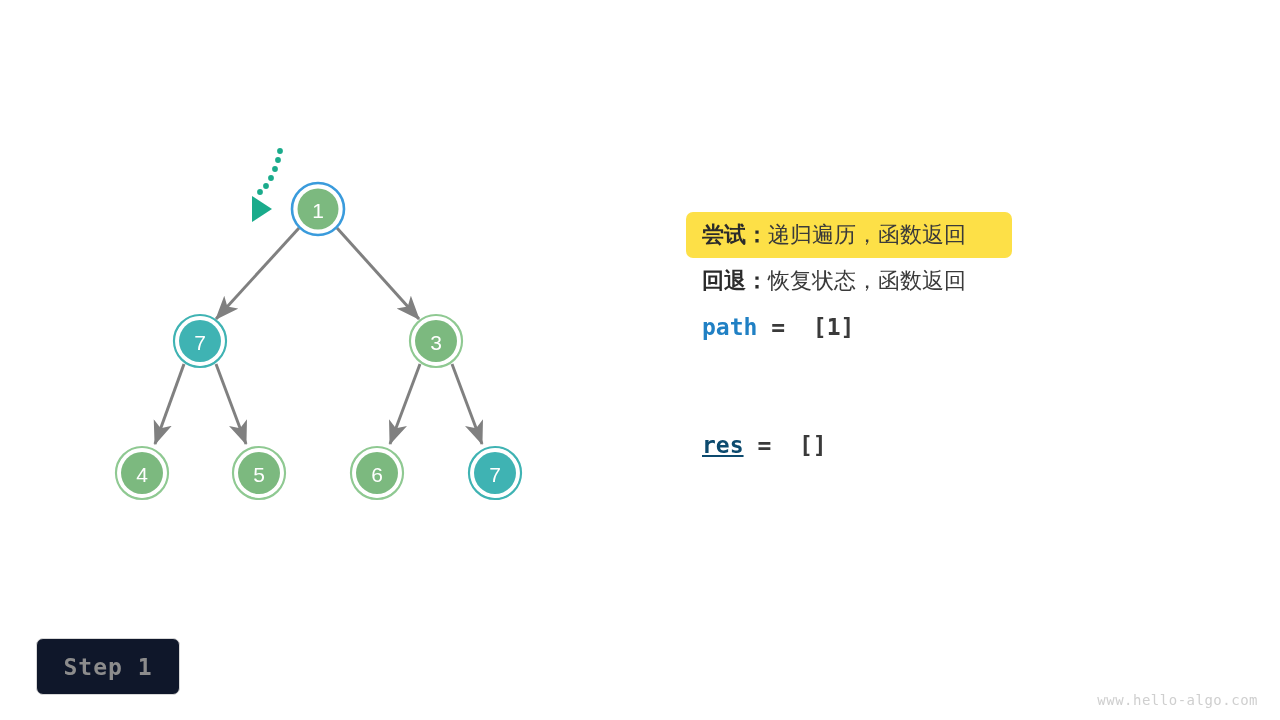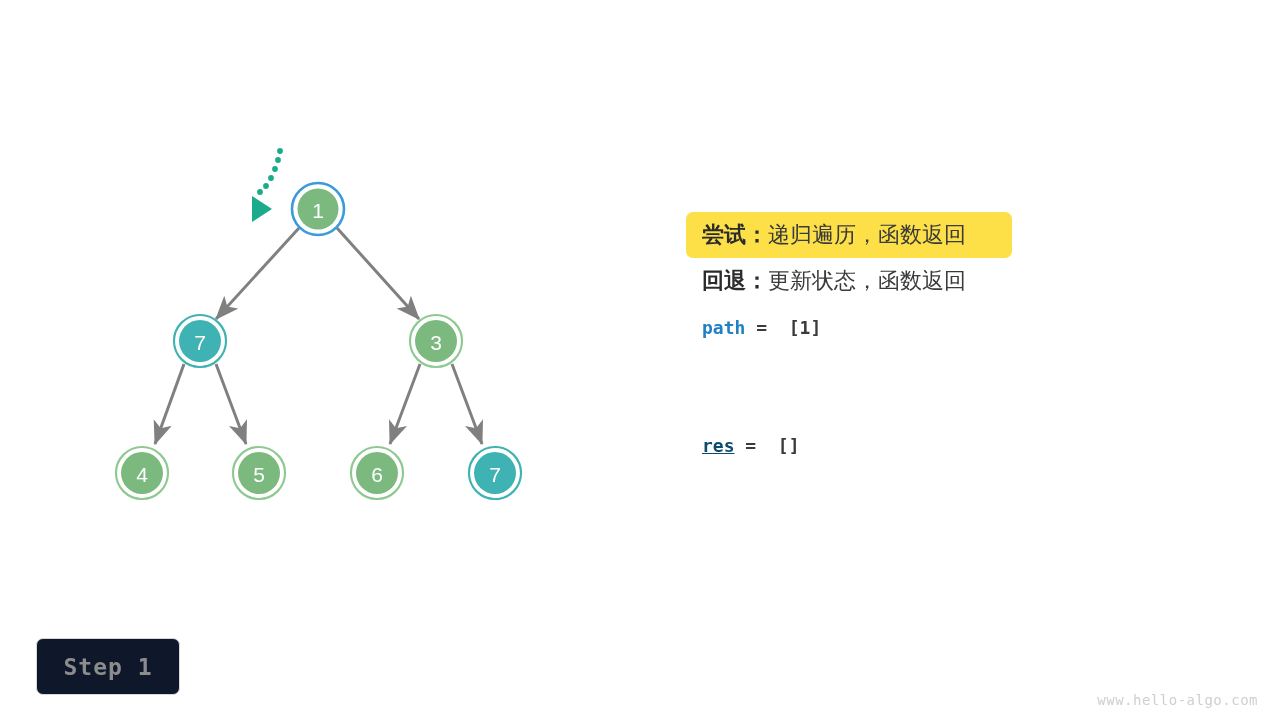--- a/index.html
+++ b/index.html
@@ -71,21 +71,21 @@
   .cn-val {
     color: #3a3a3a;
   }
 
   .code-row {
     display: flex;
     align-items: center;
     height: 46px;
     padding: 0 16px;
     font-family: "DejaVu Sans Mono", "Liberation Mono", monospace;
-    font-size: 18px;
+    font-size: 23px;
     font-weight: bold;
     white-space: pre;
   }
   .var-path { color: #2080c4; }
   .var-res  { color: #0c4a6e; text-decoration: underline; }
   .code-rest { color: #3a3a3a; }
 
   .spacer-row { height: 72px; }
 
   
@@ -210,21 +210,21 @@
 
     <div class="info-row cn">
       <div class="hl-box">
         <span class="cn-key">尝试：</span>
         <span class="cn-val">递归遍历，函数返回</span>
       </div>
     </div>
 
     <div class="info-row cn plain-row">
       <span class="cn-key">回退：</span>
-      <span class="cn-val">更新状态，函数返回</span>
+      <span class="cn-val">恢复状态，函数返回</span>
     </div>
 
     <div class="code-row">
       <span class="var-path">path</span><span class="code-rest"> =  [1]</span>
     </div>
 
     <div class="spacer-row"></div>
 
     <div class="code-row">
       <span class="var-res">res</span><span class="code-rest"> =  []</span>

